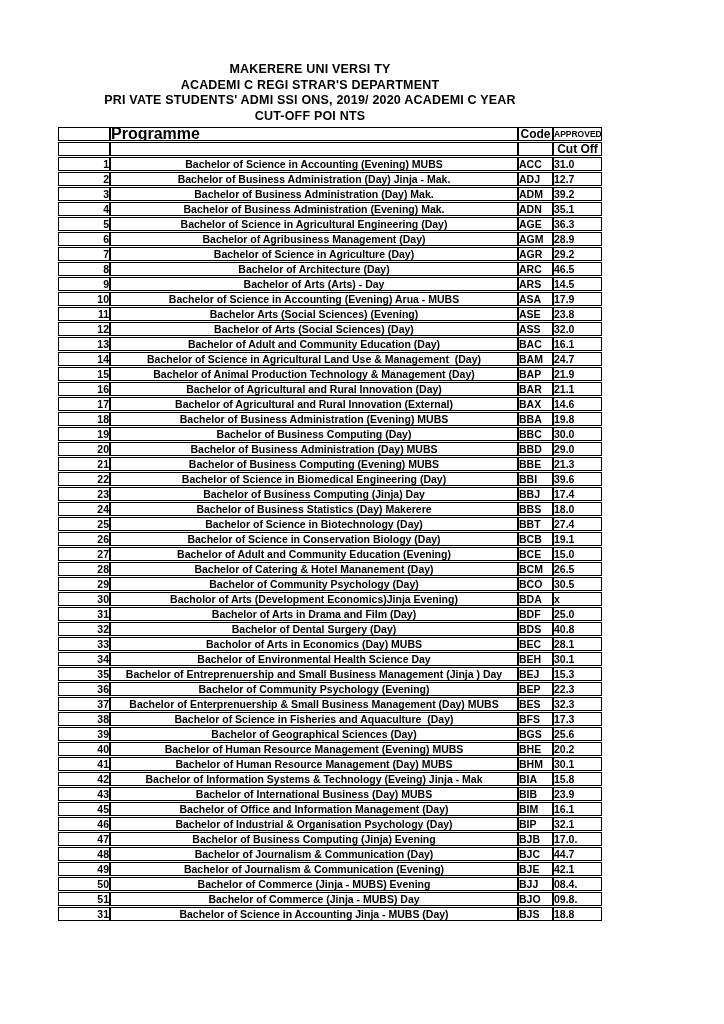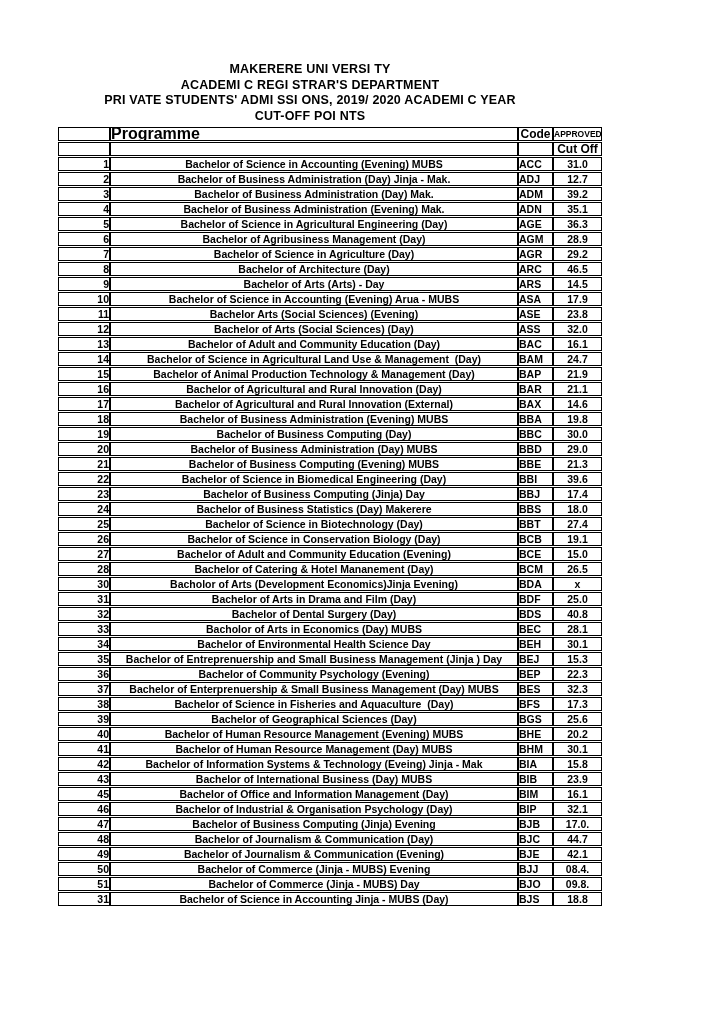--- a/index.html
+++ b/index.html
@@ -37,21 +37,21 @@
     box-sizing: border-box;
     overflow: hidden;
     height: 14px;
     line-height: 12px;
     vertical-align: middle;
     background: #fff;
   }
   .c-num  { text-align: right;  padding-right: 3px; font-size: 10.5px; }
   .c-prog { text-align: center;   padding-left: 3px;  font-size: 10.5px; white-space: pre; }
   .c-code { text-align: left;   padding-left: 3px;  font-size: 10.5px; }
-  .c-cut  { text-align: center;  padding-right: 2px; font-size: 10.5px; }
+  .c-cut  { text-align: left;  padding-right: 2px; font-size: 10.5px; }
   .h-prog { text-align: left;   padding-left: 3px;  font-size: 16px; }
   .h-code { text-align: center;   padding-left: 2px;  font-size: 12px; }
   .h-appr { text-align: center; font-size: 8.5px; white-space: nowrap; }
   .h-cut  { text-align: center; font-size: 12px; white-space: nowrap; }
 </style>
 </head>
 <body>
 
 <div class="page">
 
@@ -247,20 +247,26 @@
       <td class="c-code">BCE</td>
       <td class="c-cut">15.0</td>
     </tr>
           <tr>
       <td class="c-num">28</td>
       <td class="c-prog">Bachelor of Catering &amp; Hotel Mananement (Day)</td>
       <td class="c-code">BCM</td>
       <td class="c-cut">26.5</td>
     </tr>
           <tr>
+      <td class="c-num">29</td>
+      <td class="c-prog">Bachelor of Community Psychology (Day)</td>
+      <td class="c-code">BCO</td>
+      <td class="c-cut">30.5</td>
+    </tr>
+          <tr>
       <td class="c-num">30</td>
       <td class="c-prog">Bacholor of Arts (Development Economics)Jinja Evening)</td>
       <td class="c-code">BDA</td>
       <td class="c-cut">x</td>
     </tr>
           <tr>
       <td class="c-num">31</td>
       <td class="c-prog">Bachelor of Arts in Drama and Film (Day)</td>
       <td class="c-code">BDF</td>
       <td class="c-cut">25.0</td>

